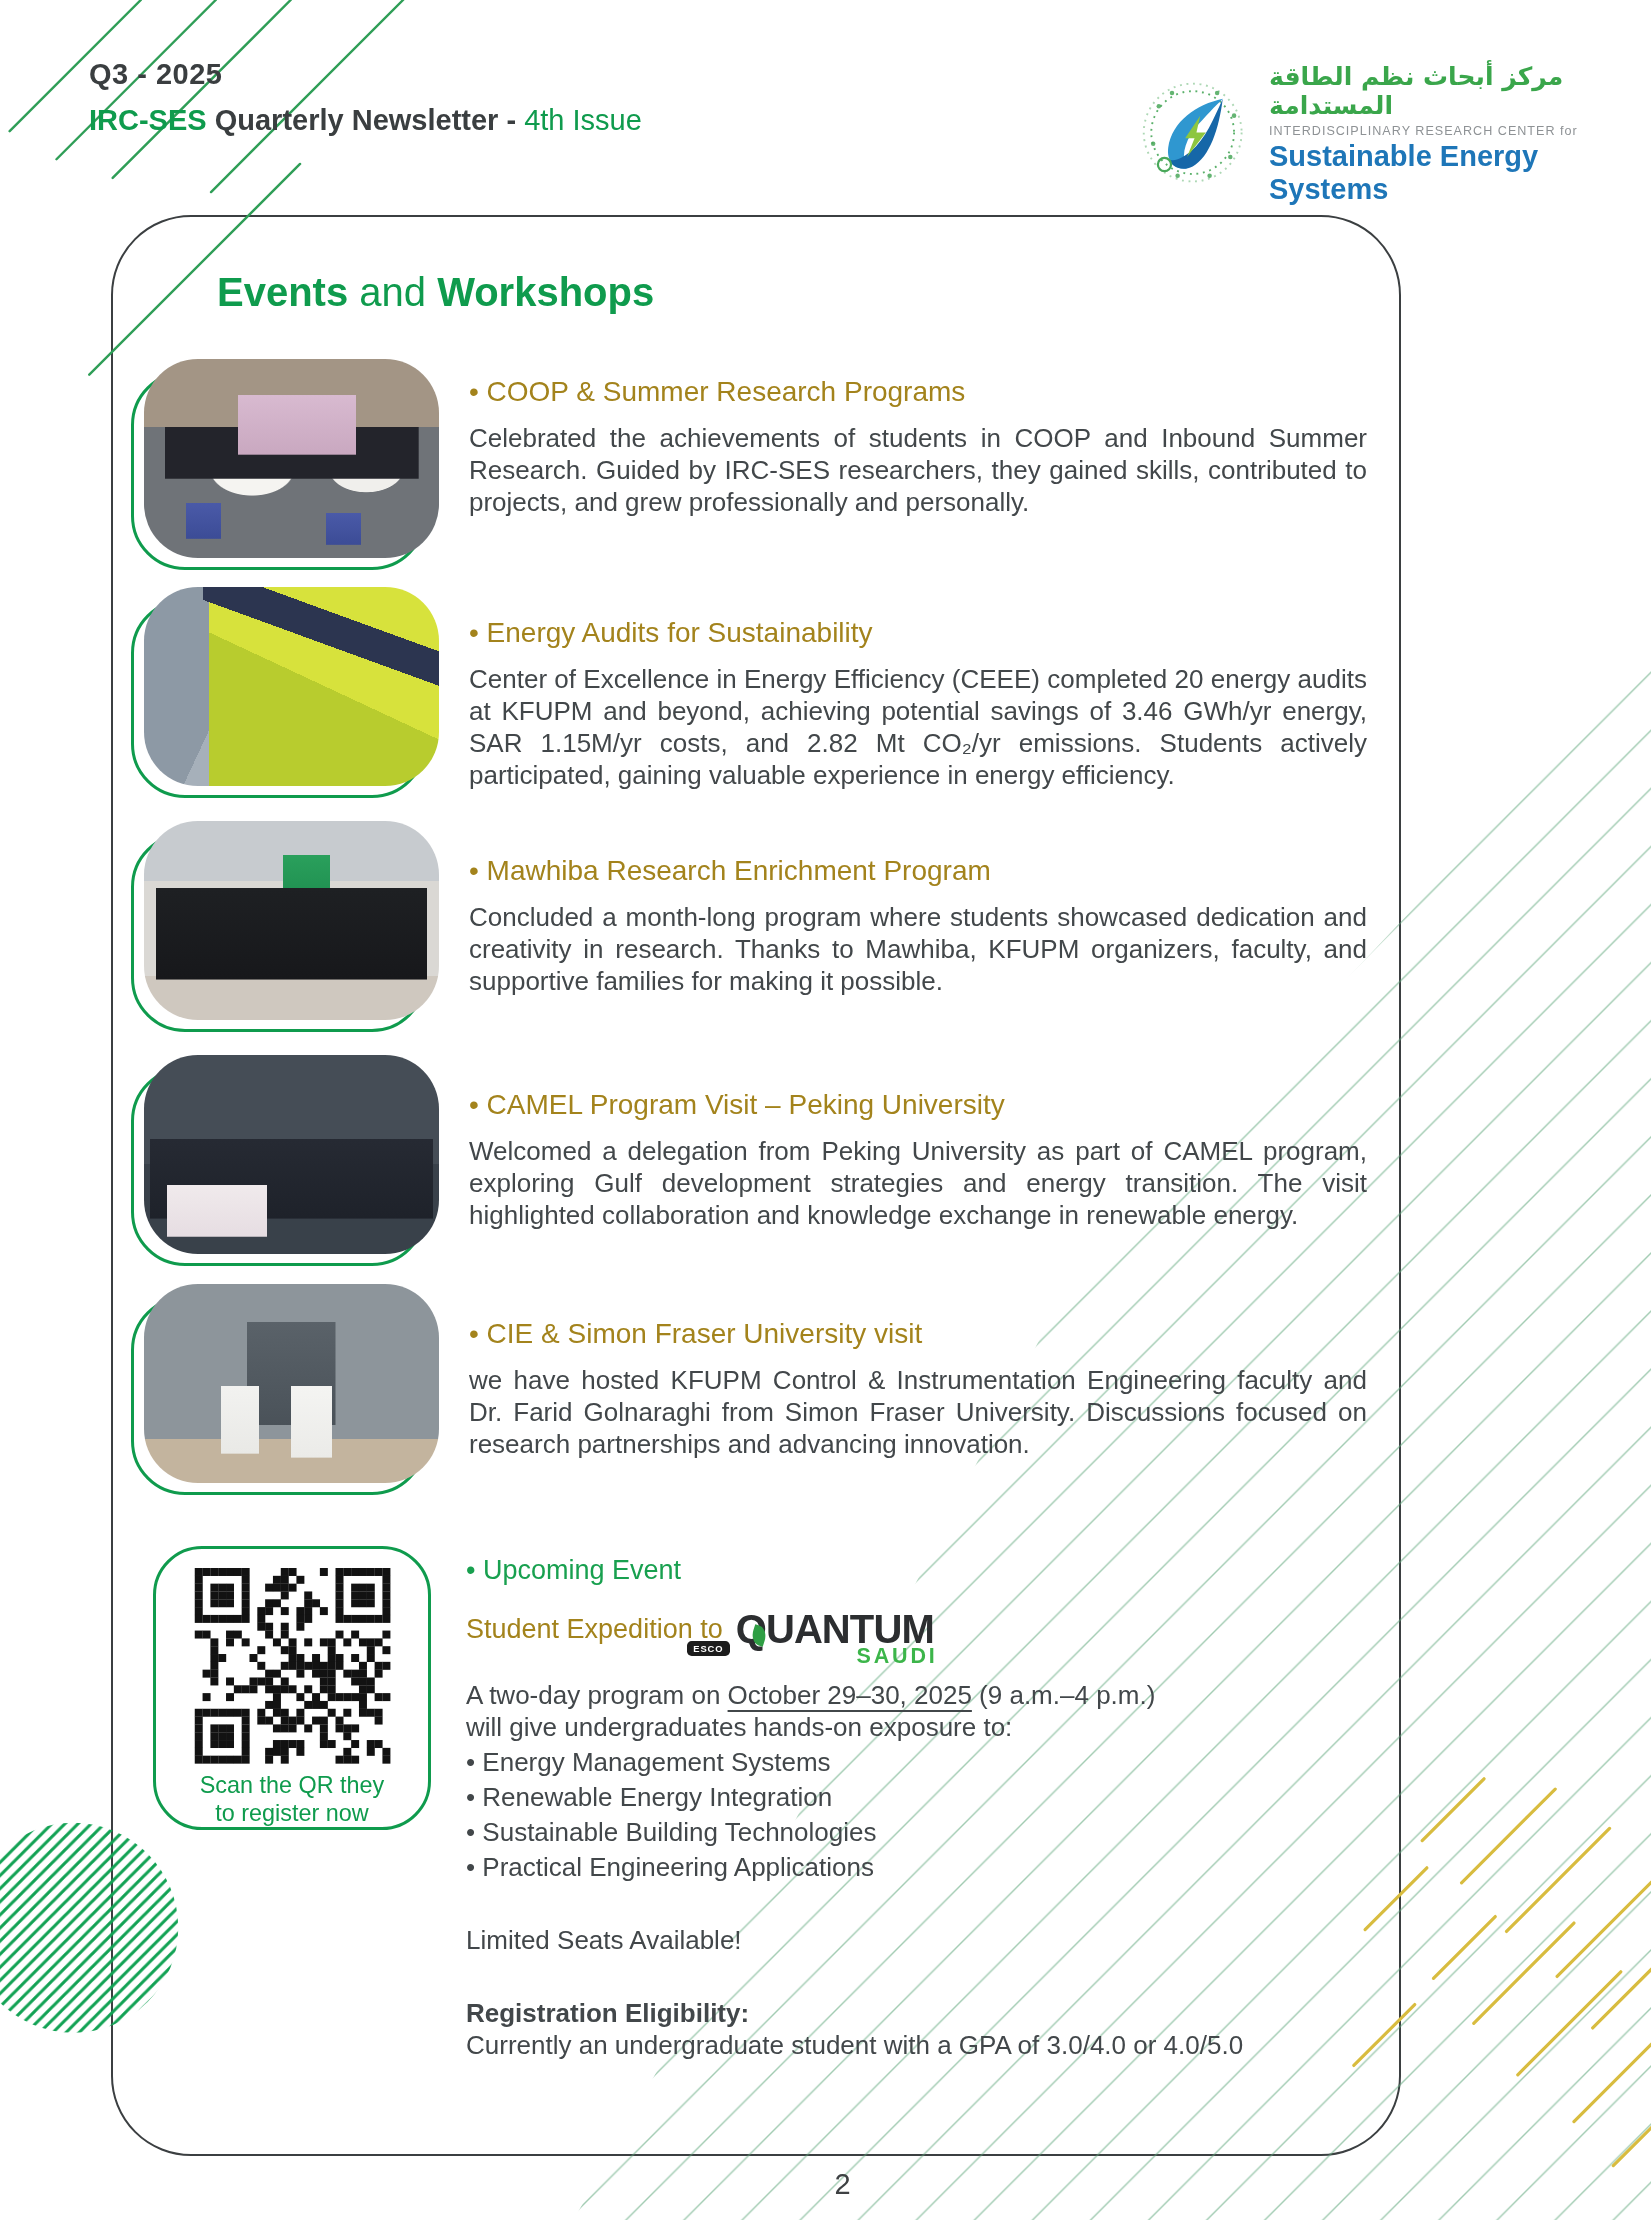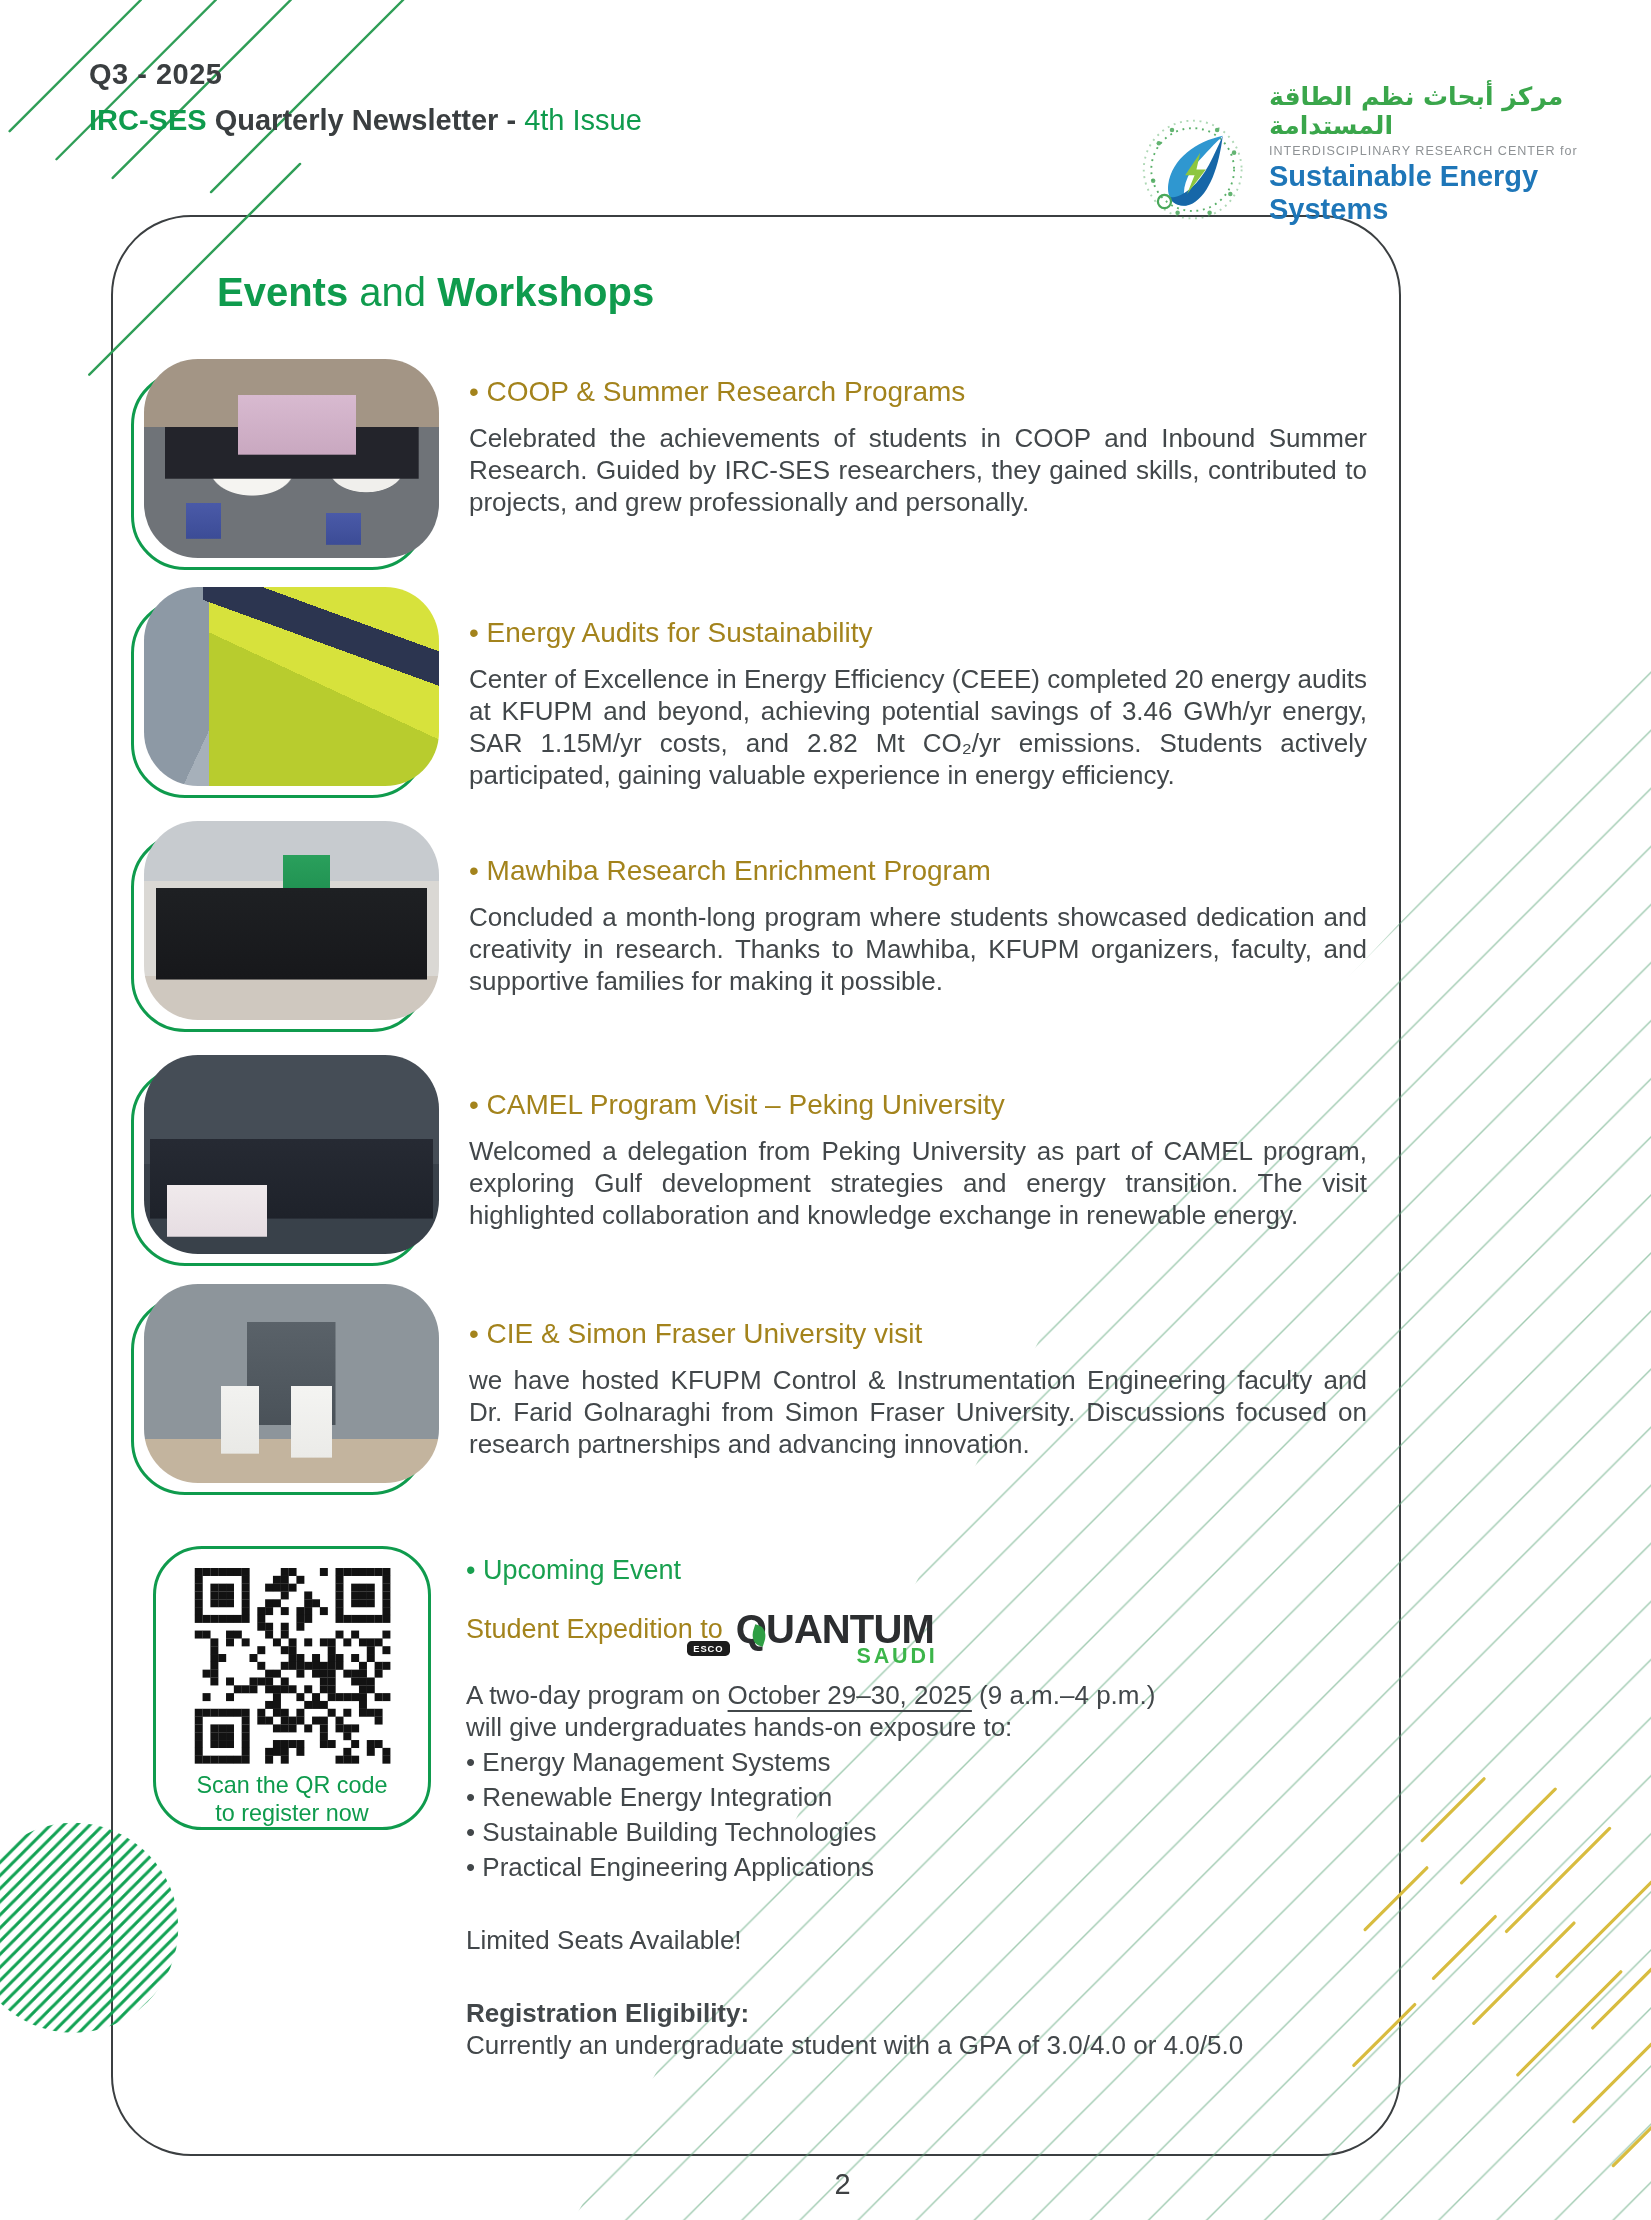--- a/index.html
+++ b/index.html
@@ -8,21 +8,21 @@
 
   
   .hdr{position:absolute;left:89px;top:58px;z-index:3;}
   .hdr .q{font-size:29px;font-weight:700;color:#3a3e40;letter-spacing:0.5px;}
   .hdr .line2{margin-top:13px;font-size:29px;}
   .hdr .brand{color:#0f9b4d;font-weight:700;}
   .hdr .mid{color:#3a3e40;font-weight:700;}
   .hdr .issue{color:#0f9b4d;font-weight:400;}
 
   
-  .logo{position:absolute;right:67px;top:62px;z-index:3;display:flex;align-items:flex-end;gap:18px;margin-top:20px;}
+  .logo{position:absolute;right:67px;top:62px;z-index:3;display:flex;align-items:center;gap:18px;}
   .logo .txt{width:349px;}
   .logo .ar{font-family:"DejaVu Sans",sans-serif;font-size:25px;font-weight:700;color:#3aa64b;text-align:left;direction:rtl;}
   .logo .caps{font-size:12.6px;letter-spacing:1px;color:#8e9295;margin-top:3.7px;white-space:nowrap;}
   .logo .blue{font-size:29px;font-weight:700;color:#1e76b8;margin-top:1.9px;}
 
   
   .card{position:absolute;left:111px;top:215px;width:1290px;height:1941px;box-sizing:border-box;
         border:2.8px solid #3b3f41;border-radius:80px;background:#fff;z-index:1;}
 
   .deco{position:absolute;left:0;top:0;width:1652px;height:2220px;z-index:2;pointer-events:none;}
@@ -514,21 +514,21 @@
         <rect x="22" y="23" width="1.02" height="1.02" fill="#121212"></rect>
         <rect x="24" y="23" width="1.02" height="1.02" fill="#121212"></rect>
         <rect x="9" y="24" width="1.02" height="1.02" fill="#121212"></rect>
         <rect x="11" y="24" width="1.02" height="1.02" fill="#121212"></rect>
         <rect x="18" y="24" width="1.02" height="1.02" fill="#121212"></rect>
         <rect x="19" y="24" width="1.02" height="1.02" fill="#121212"></rect>
         <rect x="20" y="24" width="1.02" height="1.02" fill="#121212"></rect>
         <rect x="24" y="24" width="1.02" height="1.02" fill="#121212"></rect>
       </svg>
     <div class="qrcap">
-      <div>Scan the QR code</div>
+      <div>Scan the QR they</div>
       <div>to register now</div>
     </div>
   </div>
 
   <div class="up">
     <p class="up-label">• Upcoming Event</p>
     <div class="up-subrow">
       <span class="up-sub">Student Expedition to</span>
       <span class="qlogo">
         <span class="qmain">QUANTUM</span>

